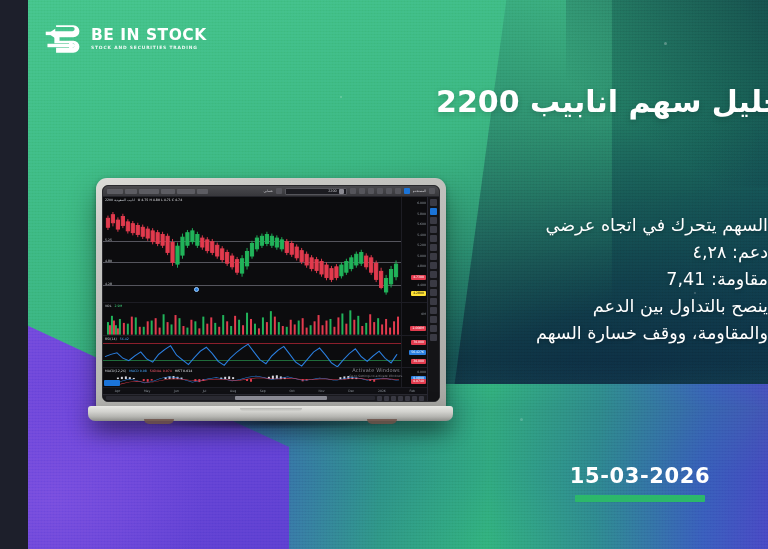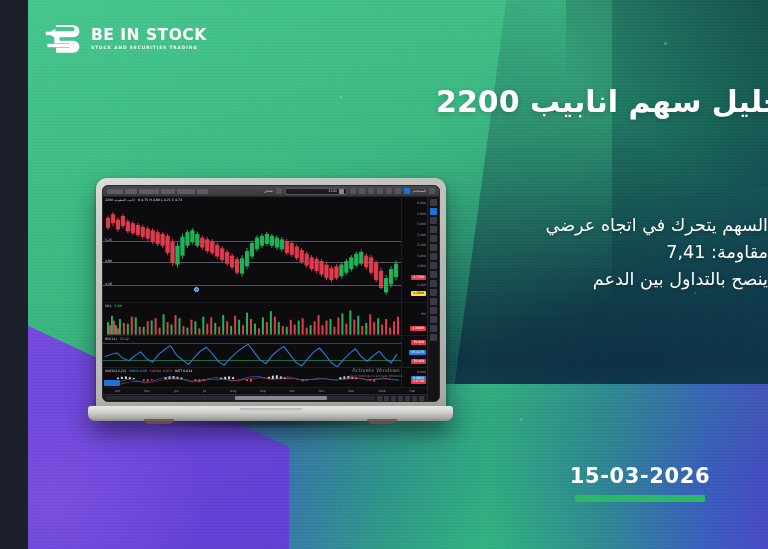--- a/index.html
+++ b/index.html
@@ -224,22 +224,24 @@
     <div class="logo-text">
       <span class="logo-title">BE IN STOCK</span>
       <span class="logo-sub">STOCK AND SECURITIES TRADING</span>
     </div>
   </div>
 
   <div class="headline">تحليل سهم انابيب 2200</div>
 
   <div class="analysis">
     <div>السهم يتحرك في اتجاه عرضي</div>
+    <div>دعم: ٤,٢٨</div>
     <div>مقاومة: 7,41</div>
     <div>ينصح بالتداول بين الدعم</div>
+    <div>والمقاومة، ووقف خسارة السهم</div>
   </div>
 
   <div class="date-wrap">
     <div class="date-text">15-03-2026</div>
     <div class="date-rule"></div>
   </div>
 
   <div class="laptop">
     <div class="shadow"></div>
 

